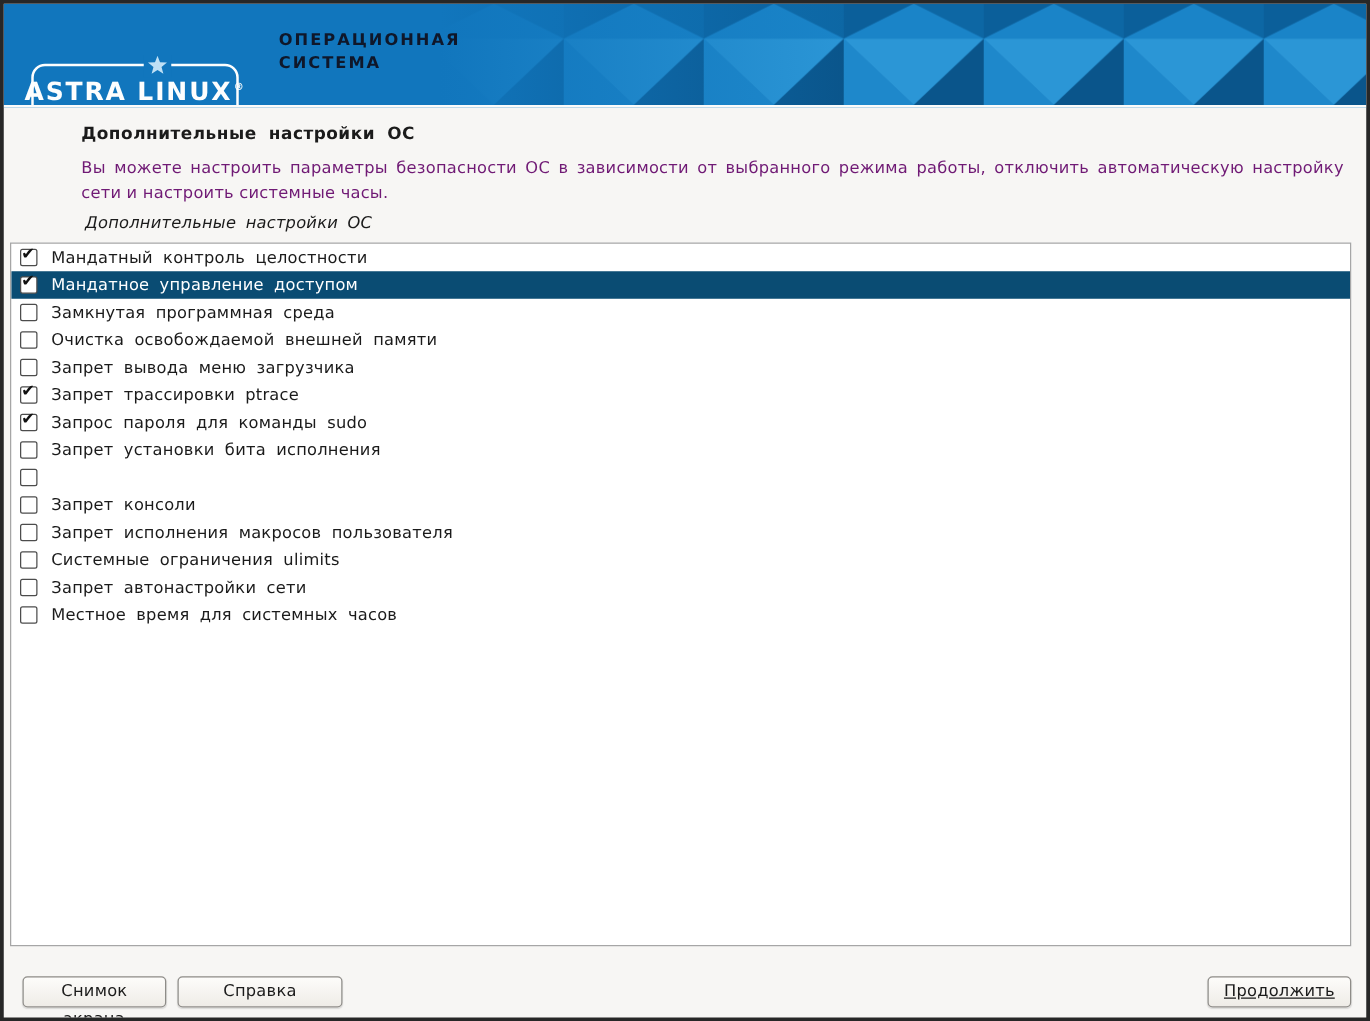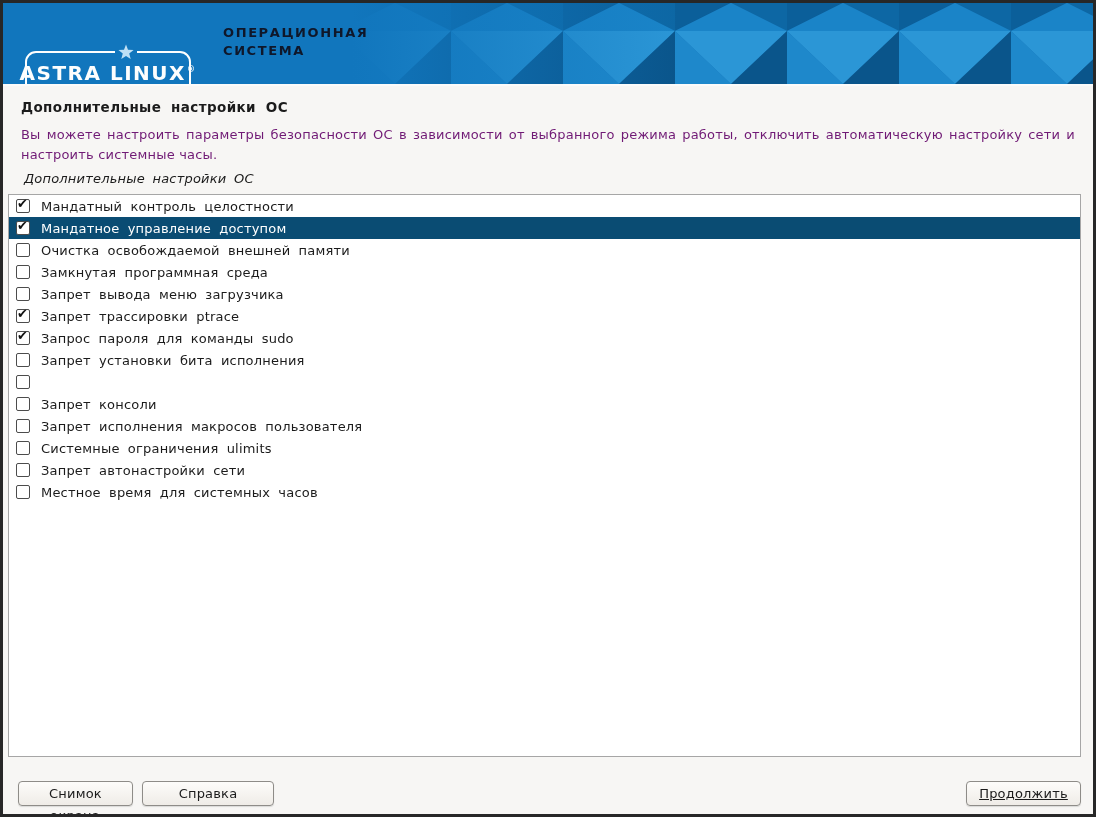--- a/index.html
+++ b/index.html
@@ -54,21 +54,21 @@
   .brand{
     position:absolute;left:220px;top:21px;
     color:#0f172a;
     font-size:13px;
     font-weight:700;
     letter-spacing:1.6px;
     line-height:18px;
     z-index:2;
   }
   
-  .main{position:relative;height:729px;}
+  .main{position:relative;height:729px;padding-left:44px;}
   .page-title{
     margin:0;
     padding:13px 0 0 18px;
     font-size:13.5px;
     font-weight:700;
     letter-spacing:0.4px;
     word-spacing:0.35em;
     color:#1b1b1b;
   }
   .page-desc{
@@ -212,25 +212,25 @@
           <span class="row-label">Мандатный контроль целостности</span>
         </div>
         <div class="row selected">
           <span class="checkbox checked">
             <span class="mark">✔</span>
           </span>
           <span class="row-label">Мандатное управление доступом</span>
         </div>
         <div class="row">
           <span class="checkbox"></span>
+          <span class="row-label">Замкнутая программная среда</span>
+        </div>
+        <div class="row">
+          <span class="checkbox"></span>
           <span class="row-label">Очистка освобождаемой внешней памяти</span>
-        </div>
-        <div class="row">
-          <span class="checkbox"></span>
-          <span class="row-label">Замкнутая программная среда</span>
         </div>
         <div class="row">
           <span class="checkbox"></span>
           <span class="row-label">Запрет вывода меню загрузчика</span>
         </div>
         <div class="row">
           <span class="checkbox checked">
             <span class="mark">✔</span>
           </span>
           <span class="row-label">Запрет трассировки ptrace</span>

